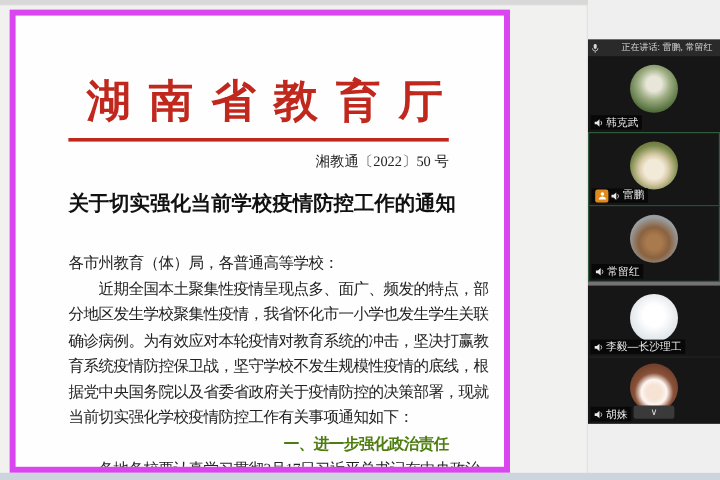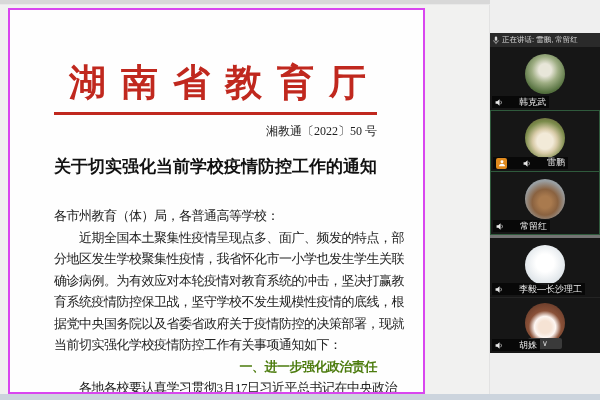--- a/index.html
+++ b/index.html
@@ -10,21 +10,21 @@
   
   .top-strip { position:absolute; left:0; top:0; width:600px; height:5px;
                background:#d8d8d8; border-bottom:1px solid #e9e9e9; }
   .bottom-strip { position:absolute; left:0; bottom:0; width:600px; height:6px;
                   background:#ccd4dd; z-index:5; }
 
   
   .doc-viewer { position:absolute; left:0; top:5px; width:490px; height:395px;
                 background:#f1f1f0; border-right:1px solid #e2e2e2; }
   .page { position:absolute; left:8px; top:3px; width:417px; height:386px;
-          background:#fefefe; border:2px solid #d946ef; overflow:hidden;
+          background:#fefefe; border:5px solid #d946ef; overflow:hidden;
           font-family:"Liberation Serif","DejaVu Serif",serif; color:#2a2a2a;
           padding:0 46px 0 44px; }
   .agency { margin-top:50px; text-align:center; font-size:37px; line-height:46px;
             font-weight:bold; letter-spacing:15px; padding-left:15px;
             white-space:nowrap; }
   .red-line { margin-top:6px; height:3px; }
   .doc-number { margin-top:8px; text-align:right; font-size:12px; line-height:16px;
                 color:#222; }
   .doc-title { margin-top:16px; font-size:17px; line-height:24px;
                font-weight:bold; color:#111; white-space:nowrap; }
@@ -33,38 +33,38 @@
   .doc-body .line { white-space:nowrap; }
   .doc-body .indent { text-indent:25px; }
   .section-heading { font-weight:bold; text-indent:25px; color:#4d7c0f;text-align:right; }
 
   
   .sidebar { position:absolute; left:490px; top:0; width:110px; height:400px;
              background:#efefef; }
   .video-panel { position:absolute; left:0; top:33px; width:110px; height:320px;
                  background:#191919; }
   .speaking-bar { height:14px; background:#2a2a2a; display:flex; align-items:center;
-                  padding:0 3px; gap:3px; overflow:hidden; }
+                  padding:0 3px; gap:19px; overflow:hidden; }
   .speaking-text { font-size:7.5px; color:#d8d8d8; white-space:nowrap; }
   .tile { position:relative; width:110px; background:#161616; overflow:hidden; }
   .t1 { height:63px; }
   .t2 { height:62px; border:1px solid #2f5a3c;font-family:Liberation Mono, monospace; }
   .t3 { height:63px; border:1px solid #2f5a3c; border-top:none; }
   .t4 { height:62px; border-top:3px solid #737373; }
   .t5 { height:56px; border-top:1px solid #242424; }
   .avatar { position:absolute; left:50%; transform:translateX(-50%);
             width:40px; height:40px; border-radius:50%; top:7px; }
   .a1 { background:radial-gradient(circle at 50% 40%, #e8e6d9 0 20%, #9fae84 42%, #55713f 72%, #39512e 100%); }
   .a2 { background:radial-gradient(circle at 50% 58%, #f2ead8 0 26%, #d8cba8 40%, #7a8a4a 65%, #5b4a30 100%); }
   .a3 { background:radial-gradient(circle at 50% 58%, #a97a4e 0 20%, #8a6240 42%, #9aa0a4 70%, #83898d 100%); }
   .a4 { background:radial-gradient(circle at 50% 45%, #ffffff 0 30%, #e9edf0 58%, #c9d3da 100%); }
   .a5 { background:radial-gradient(circle at 50% 60%, #f6e3d4 0 20%, #fdf6f2 34%, #8a5138 52%, #6e3f2c 76%, #efe9e5 100%); }
   .name-label { position:absolute; left:2px; bottom:2px; background:rgba(8,8,8,.92);
                 color:#ececec; font-size:9px; line-height:12px; padding:0 3px;
-                display:flex; align-items:center; gap:16px; white-space:nowrap;
+                display:flex; align-items:center; gap:2px; white-space:nowrap;
                 max-width:104px; overflow:hidden; }
   .host-badge { width:11px; height:11px; border-radius:2px; display:inline-flex;
                 align-items:center; justify-content:center; flex:0 0 auto; }
   .icon-svg { display:inline-block; flex:0 0 auto; }
   .chevron-btn { position:absolute; left:50%; transform:translateX(-50%); bottom:4px;
                  width:34px; height:11px; background:#3a3a3a; border-radius:2px;
                  color:#d8d8d8; font-size:8px; line-height:11px; text-align:center;
                  cursor:pointer; }
 </style>
 </head>

